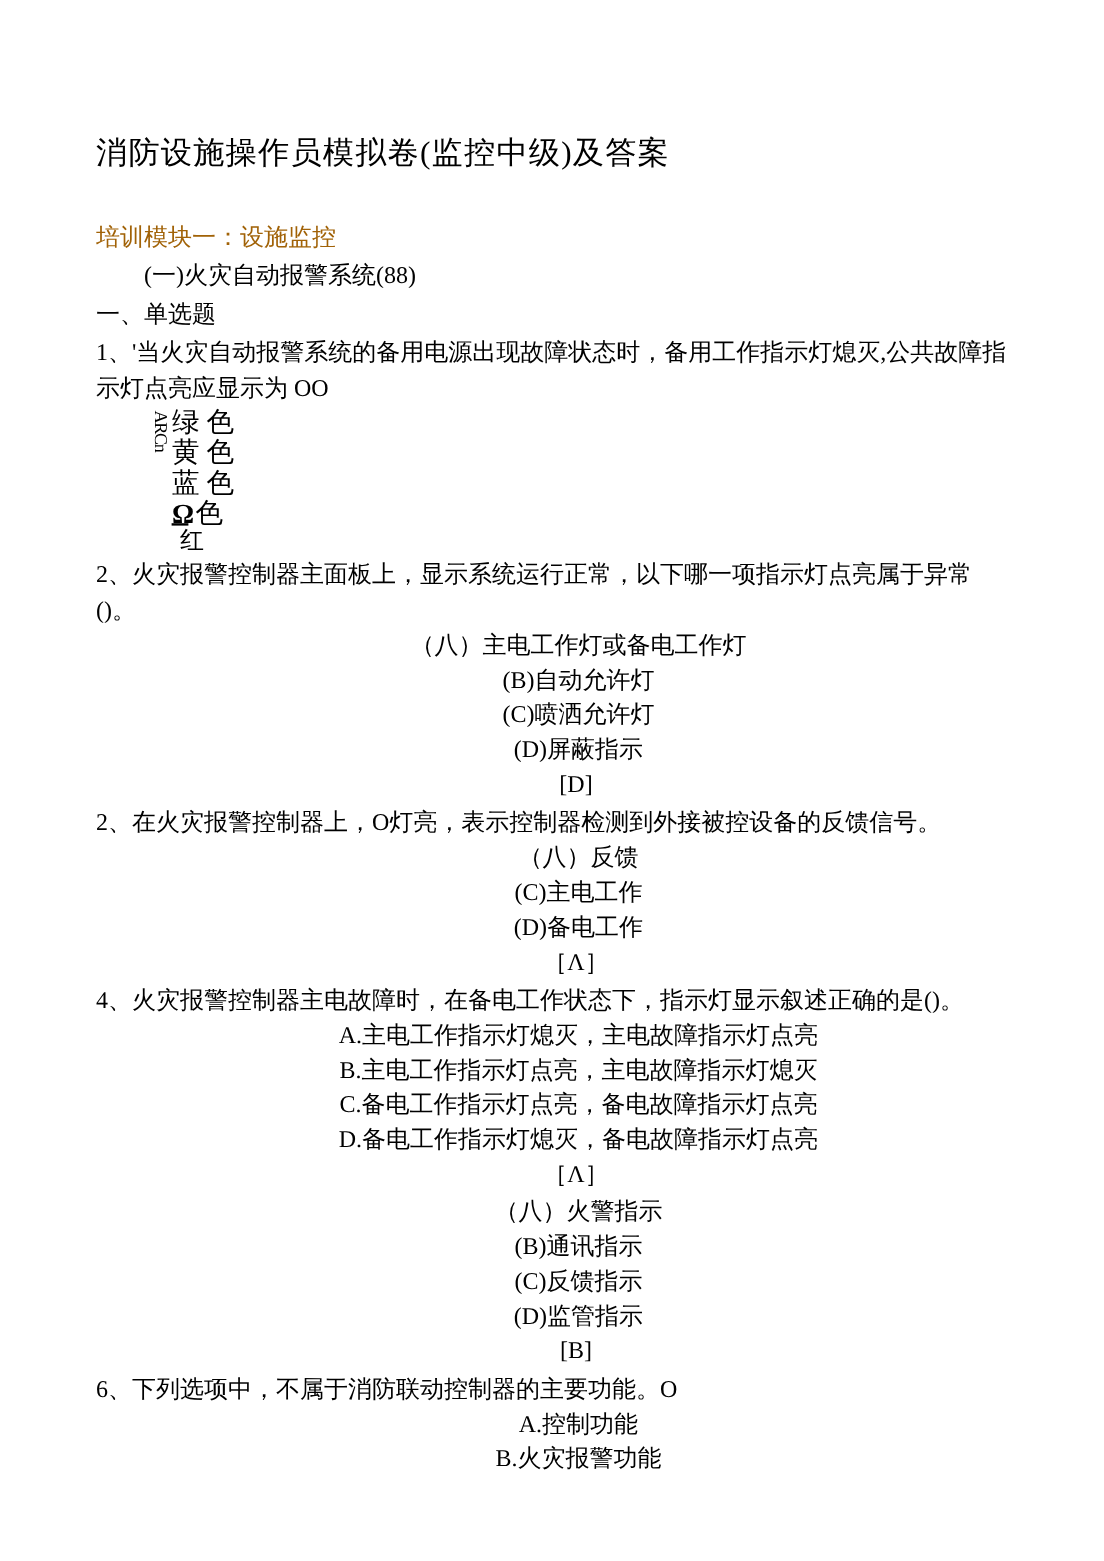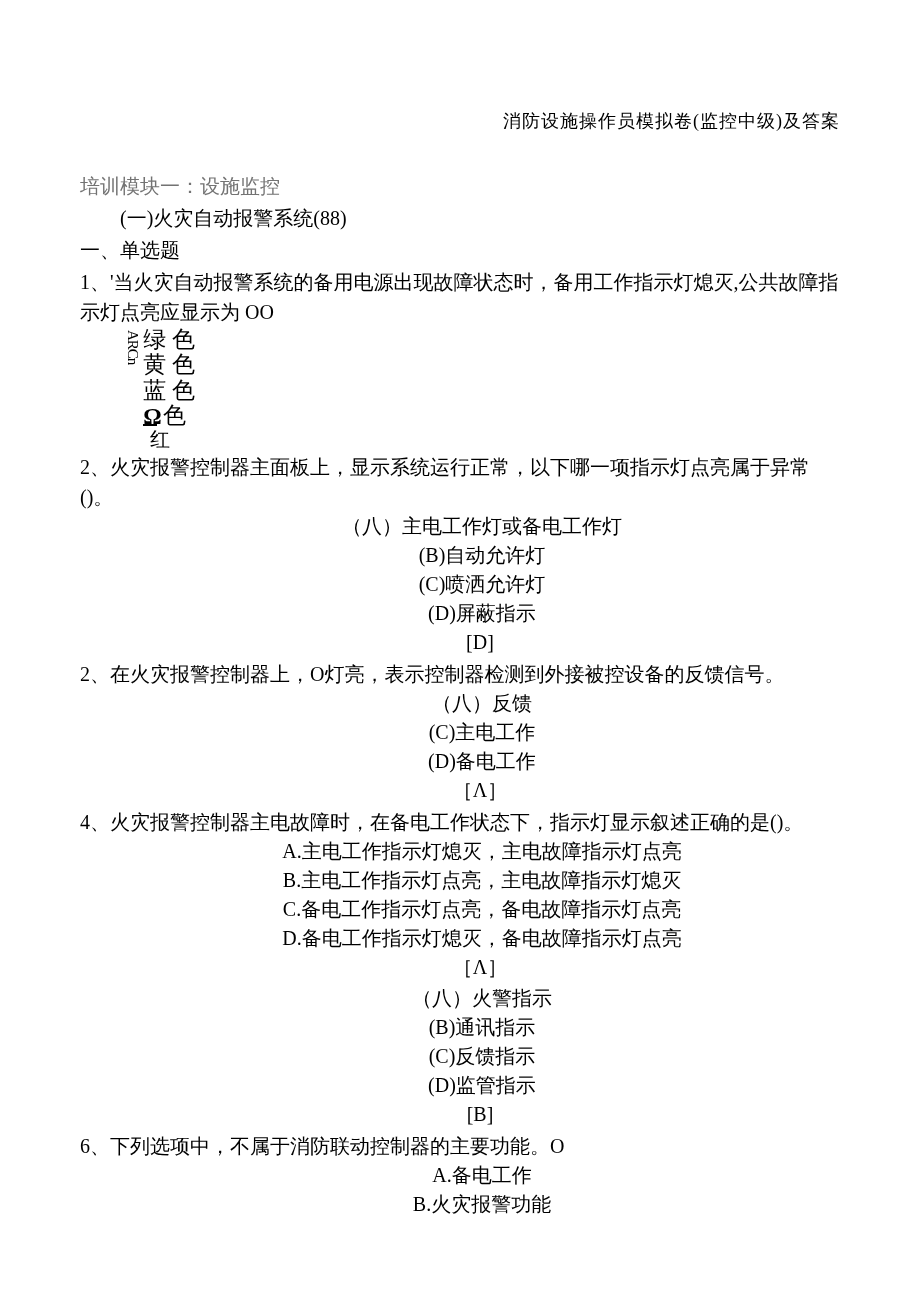--- a/index.html
+++ b/index.html
@@ -9,28 +9,28 @@
     font-family: "SimSun", "宋体", serif;
     color: #000000;
     width: 920px;
   }
   .page {
     padding: 108px 80px 60px 80px;
     font-size: 20px;
     line-height: 1.5;
   }
   .title {
-    text-align: right;
-    font-size: 18px;
+    text-align: left;
+    font-size: 26px;
     font-weight: normal;
     margin-bottom: 36px;
     letter-spacing: 1px;
   }
   .module-heading {
-    color: #737373;
+    color: #a16207;
     margin-bottom: 2px;
   }
   .sub-section {
     text-indent: 2em;
     margin-bottom: 2px;
   }
   .question-type {
     margin-bottom: 2px;
   }
   .question {
@@ -139,17 +139,17 @@
   <div class="question">
     <div class="option-indent opt-line">（八）火警指示</div>
     <div class="option-indent opt-line">(B)通讯指示</div>
     <div class="option-indent opt-line">(C)反馈指示</div>
     <div class="option-indent opt-line">(D)监管指示</div>
     <div class="answer-indent opt-line">[B]</div>
   </div>
 
   <div class="question">
     <div class="q-text">6、下列选项中，不属于消防联动控制器的主要功能。O</div>
-    <div class="option-indent opt-line">A.备电工作</div>
+    <div class="option-indent opt-line">A.控制功能</div>
     <div class="option-indent opt-line">B.火灾报警功能</div>
   </div>
 
 </div>
 
 </body></html>

